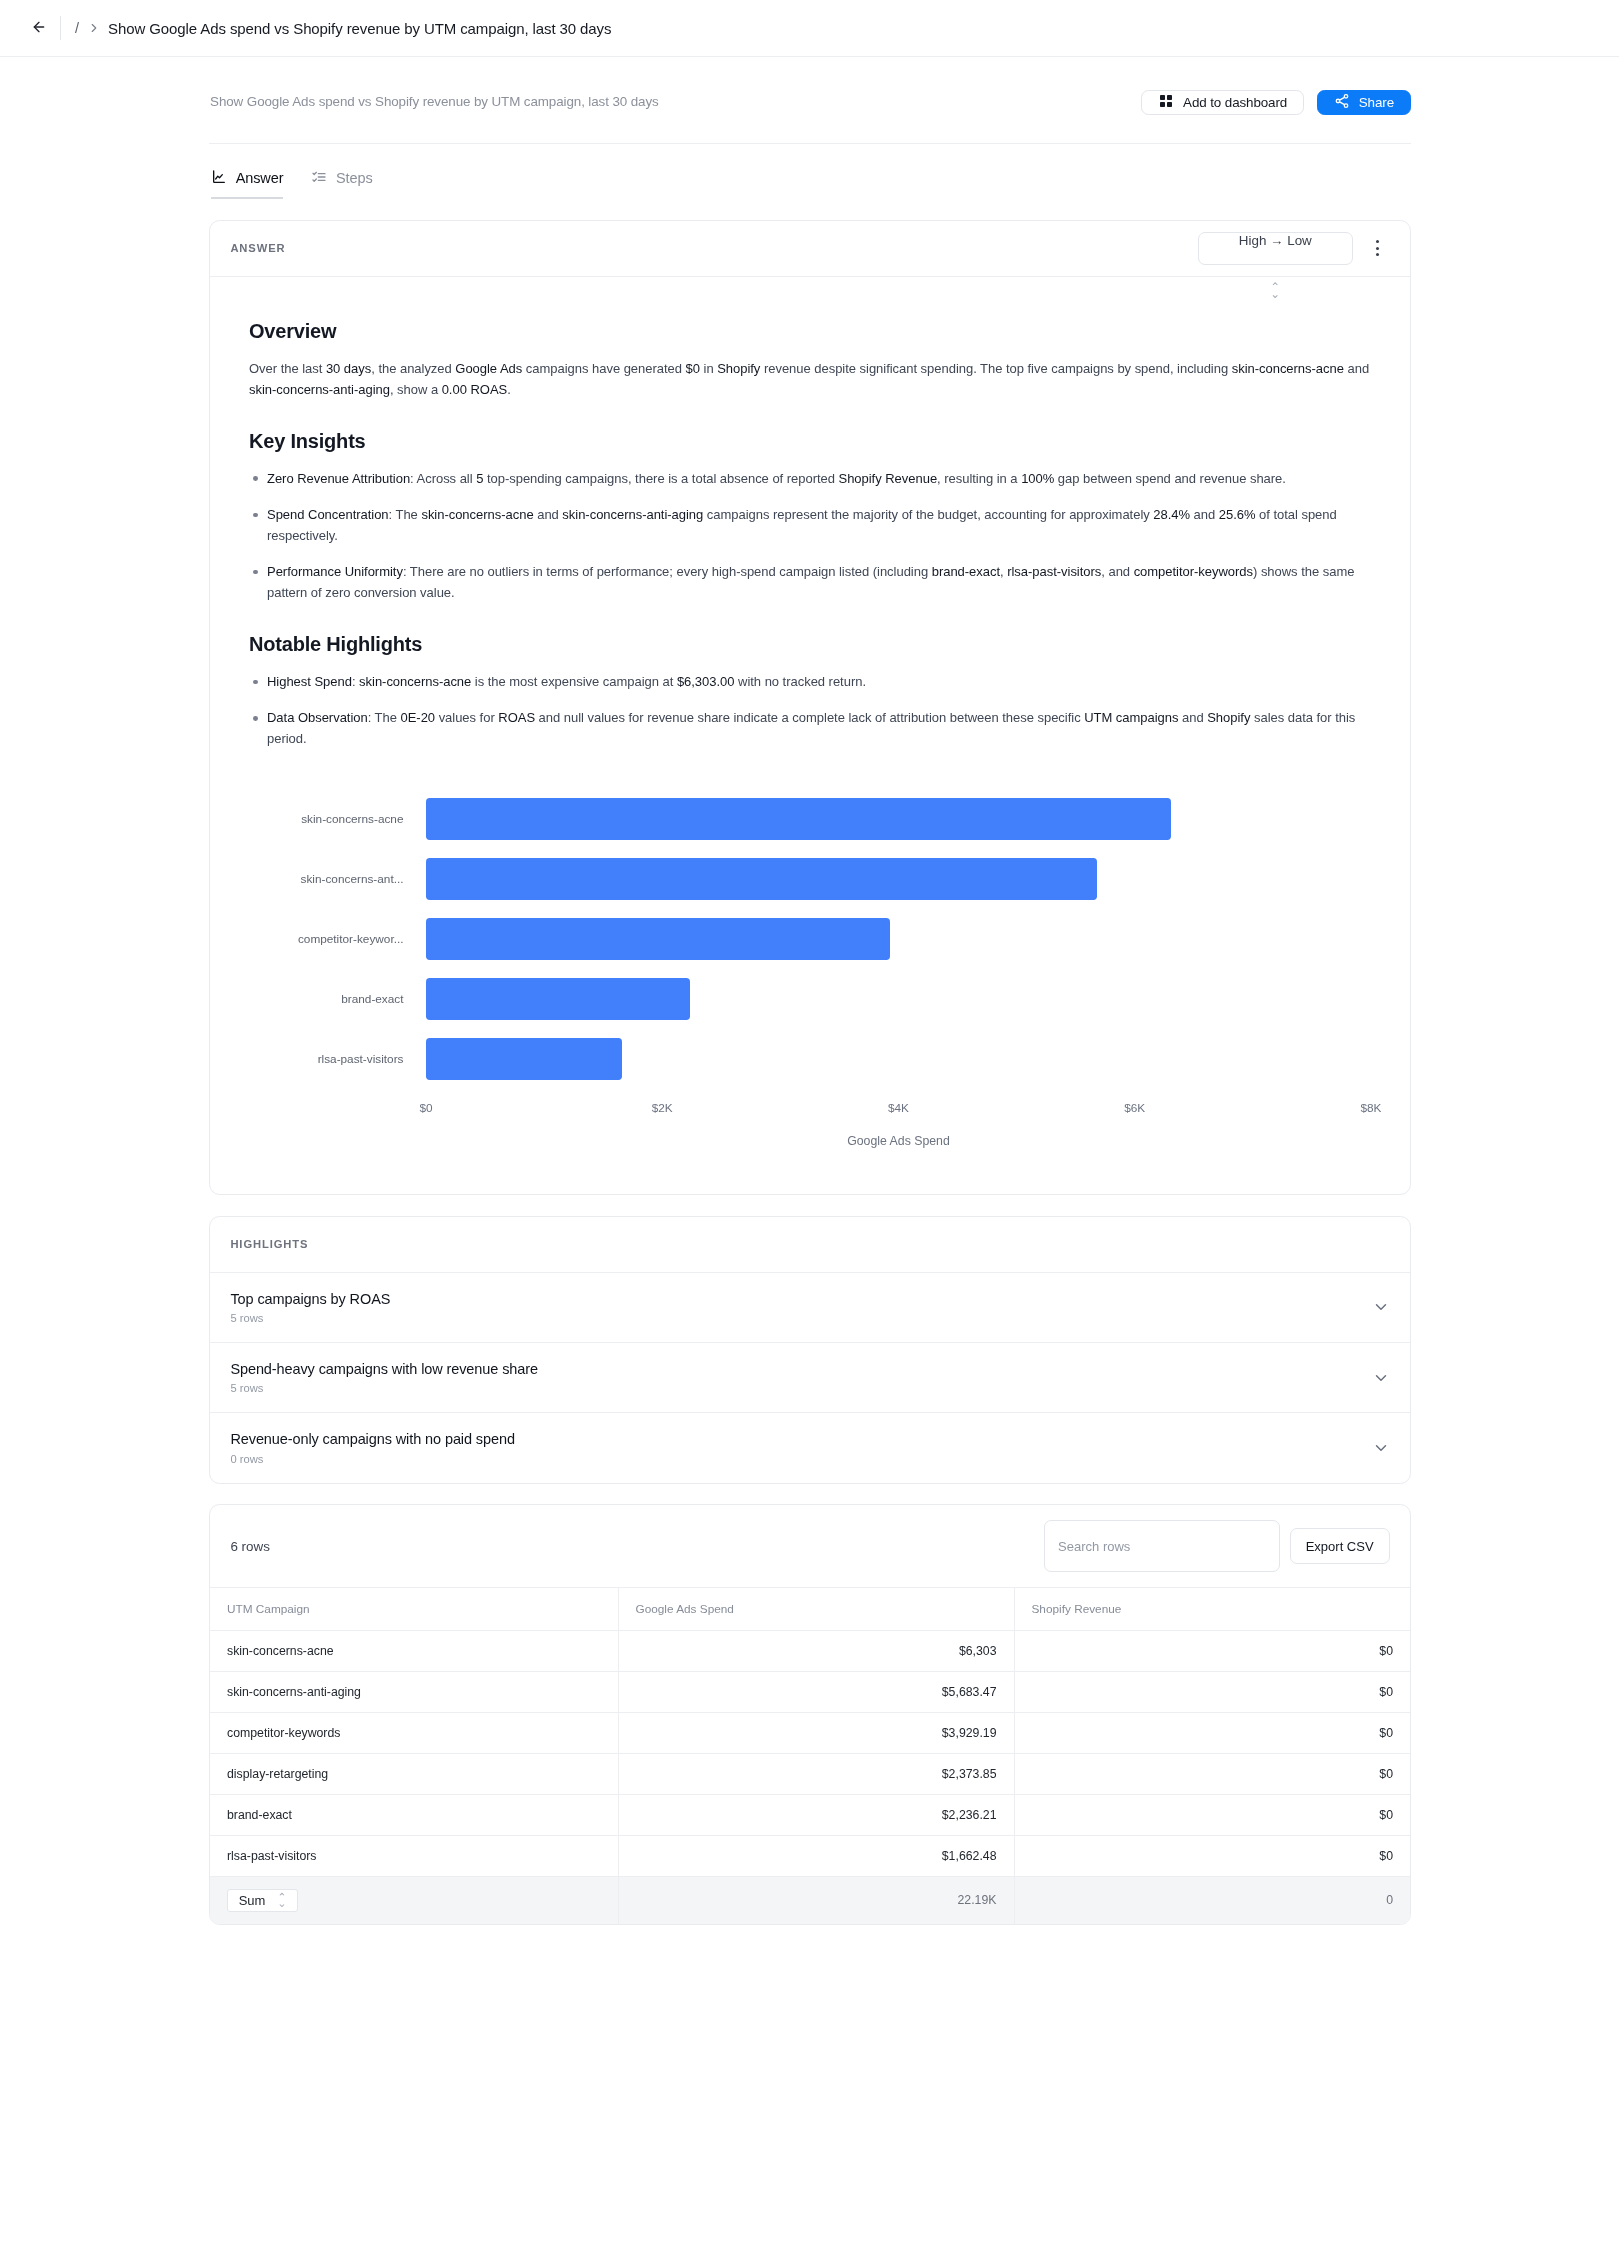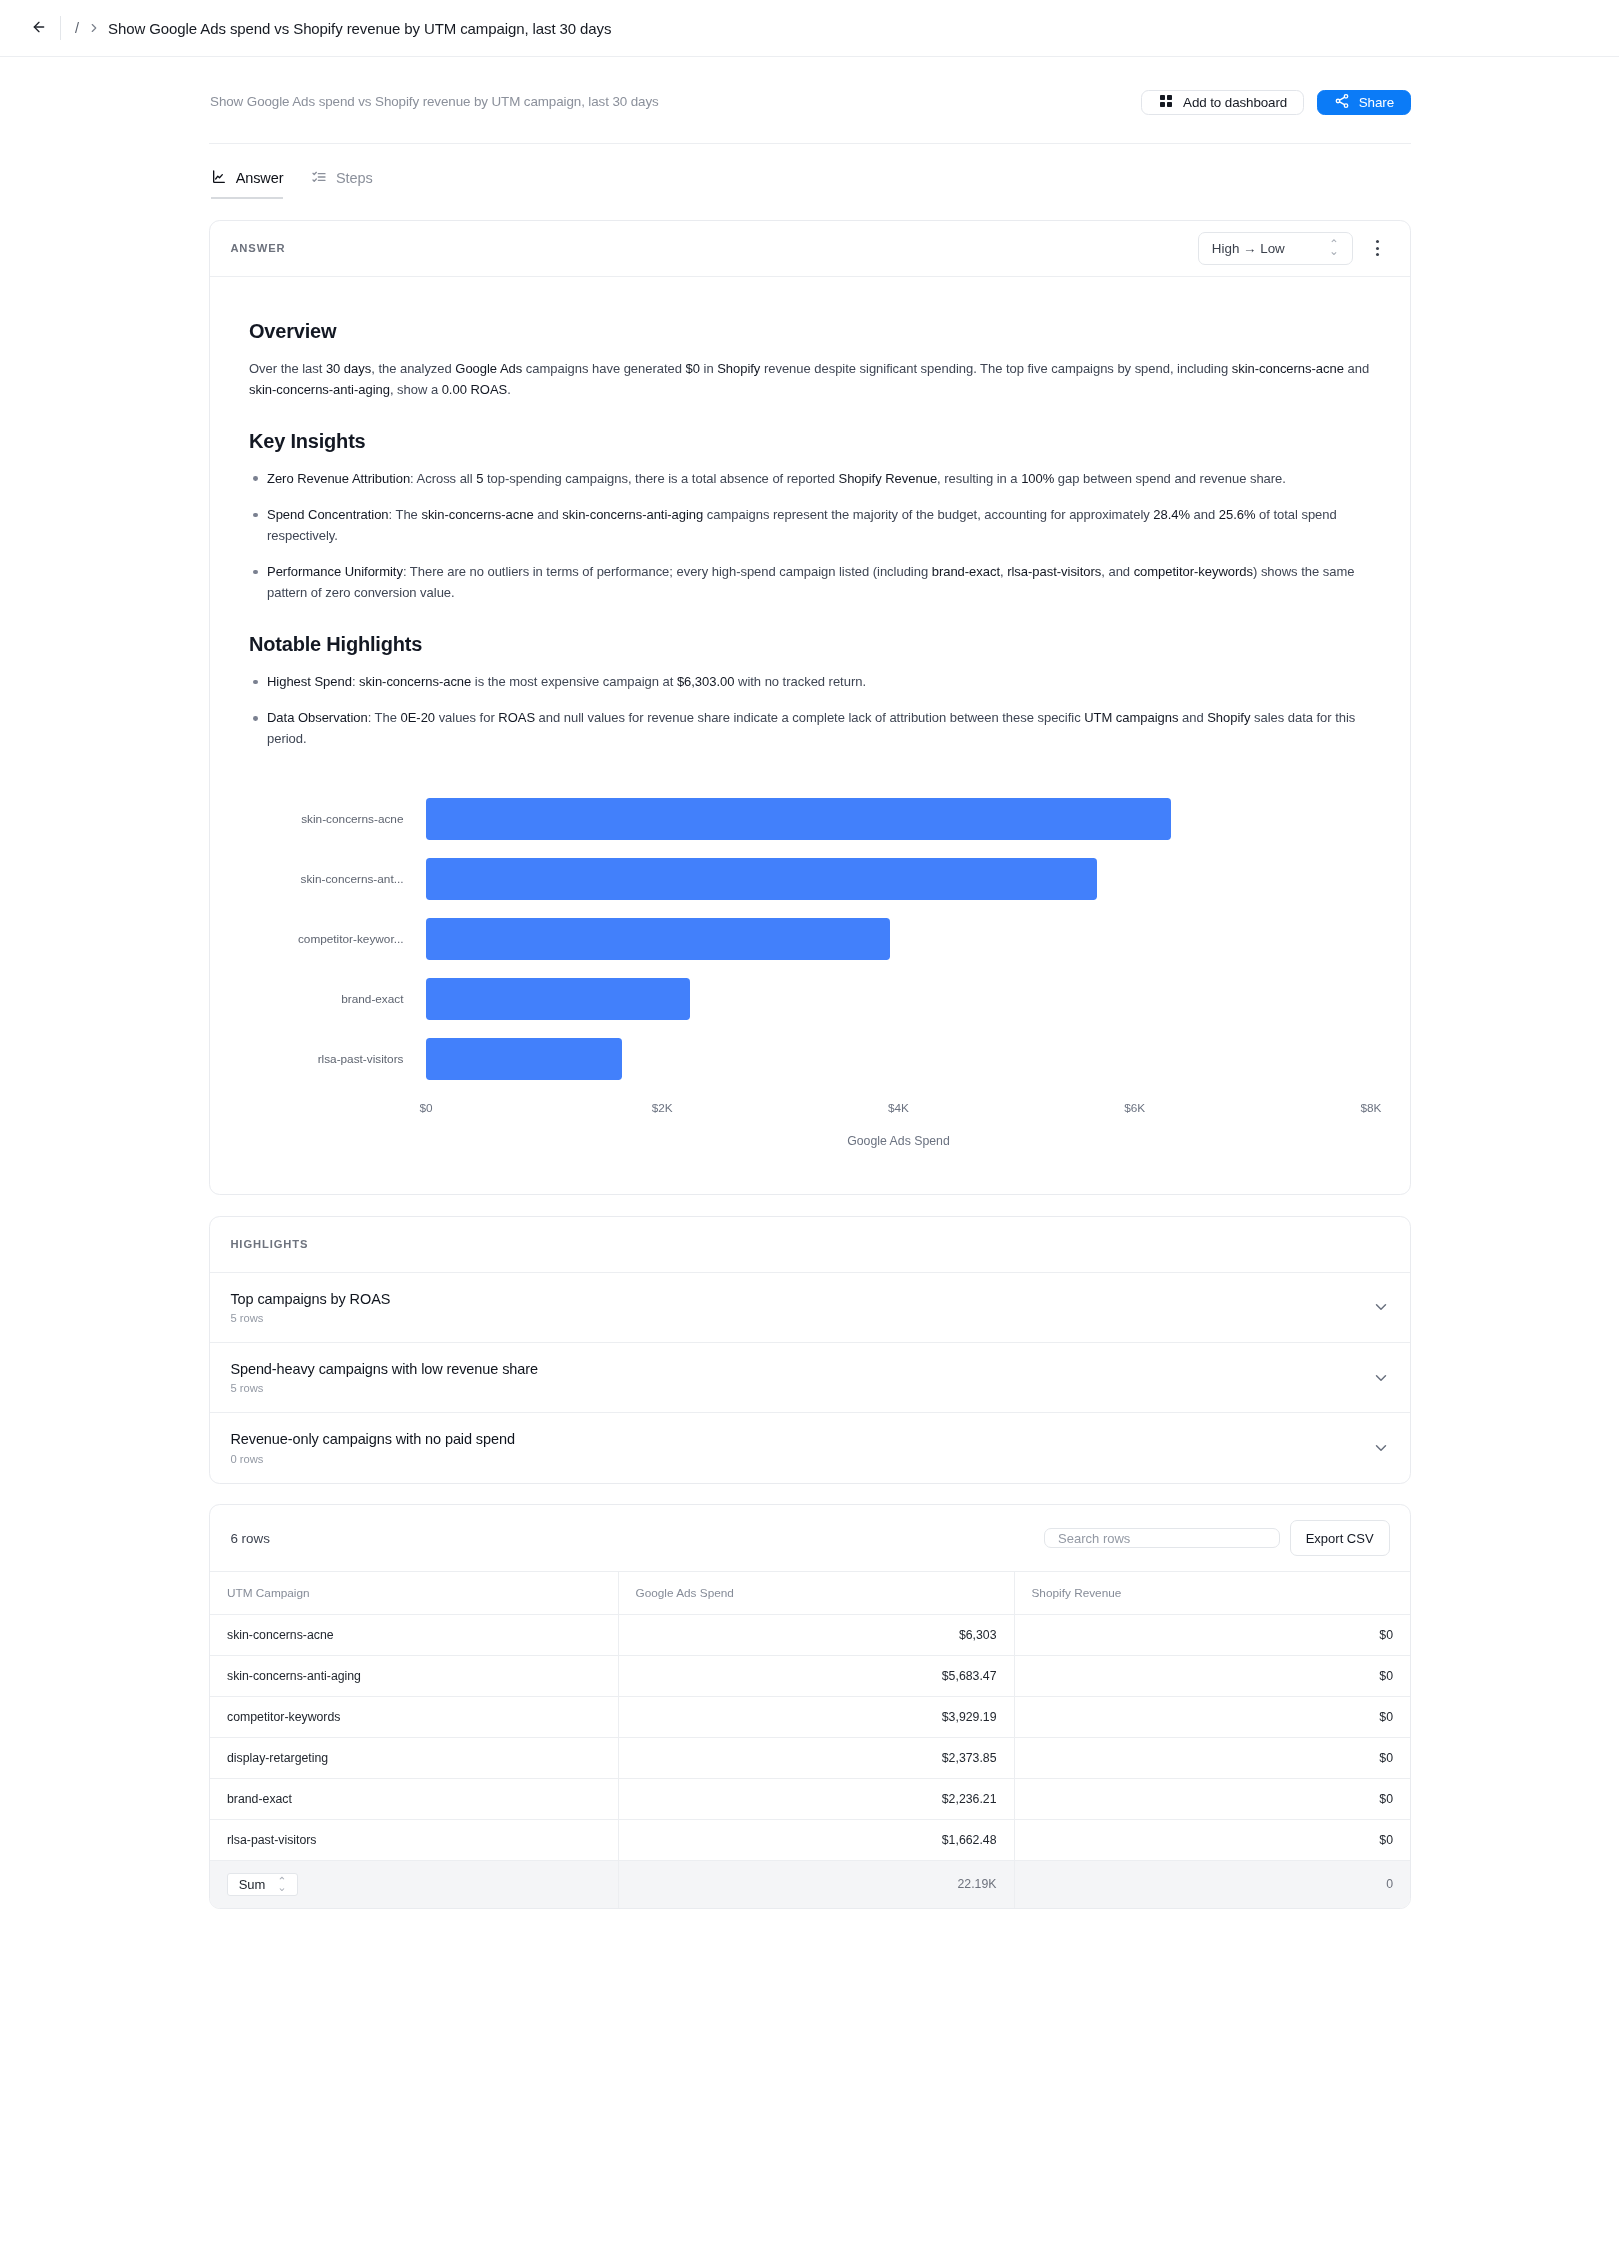--- a/index.html
+++ b/index.html
@@ -92,21 +92,21 @@
     border-bottom: 1.1px solid #eceef1;
   }
   .card-eyebrow {
     font-size: 11.2px; font-weight: bold; letter-spacing: 0.9px; color: #6d727d;
   }
   .card-head-right { display: flex; align-items: center; gap: 11.8px; }
   .select-box {
     display: flex; align-items: center; justify-content: space-between; gap: 36px;
     height: 33px; min-width: 155px; padding: 0 13px;
     border: 1.1px solid #e3e6ea; border-radius: 7px;
-    font-size: 13.4px; color: #3b414c; background: #fff;
+    font-size: 13.4px; color: #3b414c; background: #fff; flex-direction: column;
   }
   .select-box .chev { color: #a9aeb7; display: flex; flex-direction: column; line-height: .62; font-size: 11.8px;}
   .kebab { width: 25px; height: 30px; display: flex; flex-direction: column; align-items: center; justify-content: center; gap: 3.2px;}
   .kebab i { width: 3.2px; height: 3.2px; border-radius: 50%; background: #3b414c; display: block; }
 
   
   .answer-body { padding: 43px 39px 46px 39px; }
   h2.sec {
     font-size: 20px; font-weight: bold; color: #131823; letter-spacing: -0.2px;
     margin-bottom: 15px;
@@ -163,21 +163,21 @@
   .hl-chev { width: 18px; height: 18px; color: #6b7280; }
 
   
   .ds-toolbar {
     display: flex; align-items: center; justify-content: space-between;
     padding: 15px 20.4px; border-bottom: 1.1px solid #eceef1;
   }
   .ds-count { font-size: 13.4px; color: #3d4350; }
   .ds-tools { display: flex; align-items: center; gap: 9.6px; }
   .search-input {
-    width: 236px; height: 20px; padding: 0 13px;
+    width: 236px; height: 52px; padding: 0 13px;
     border: 1.1px solid #e3e6ea; border-radius: 7px;
     font-size: 13px; color: #3d4350; background: #fff;
     font-family: "Liberation Sans", sans-serif;
   }
   .search-input::placeholder { color: #9399a4; }
   .btn-export {
     height: 36px; padding: 0 15px; border: 1.1px solid #e3e6ea; border-radius: 7px;
     background: #fff; font-size: 13px; color: #131823; white-space: nowrap;
     font-family: "Liberation Sans", sans-serif;
   }

